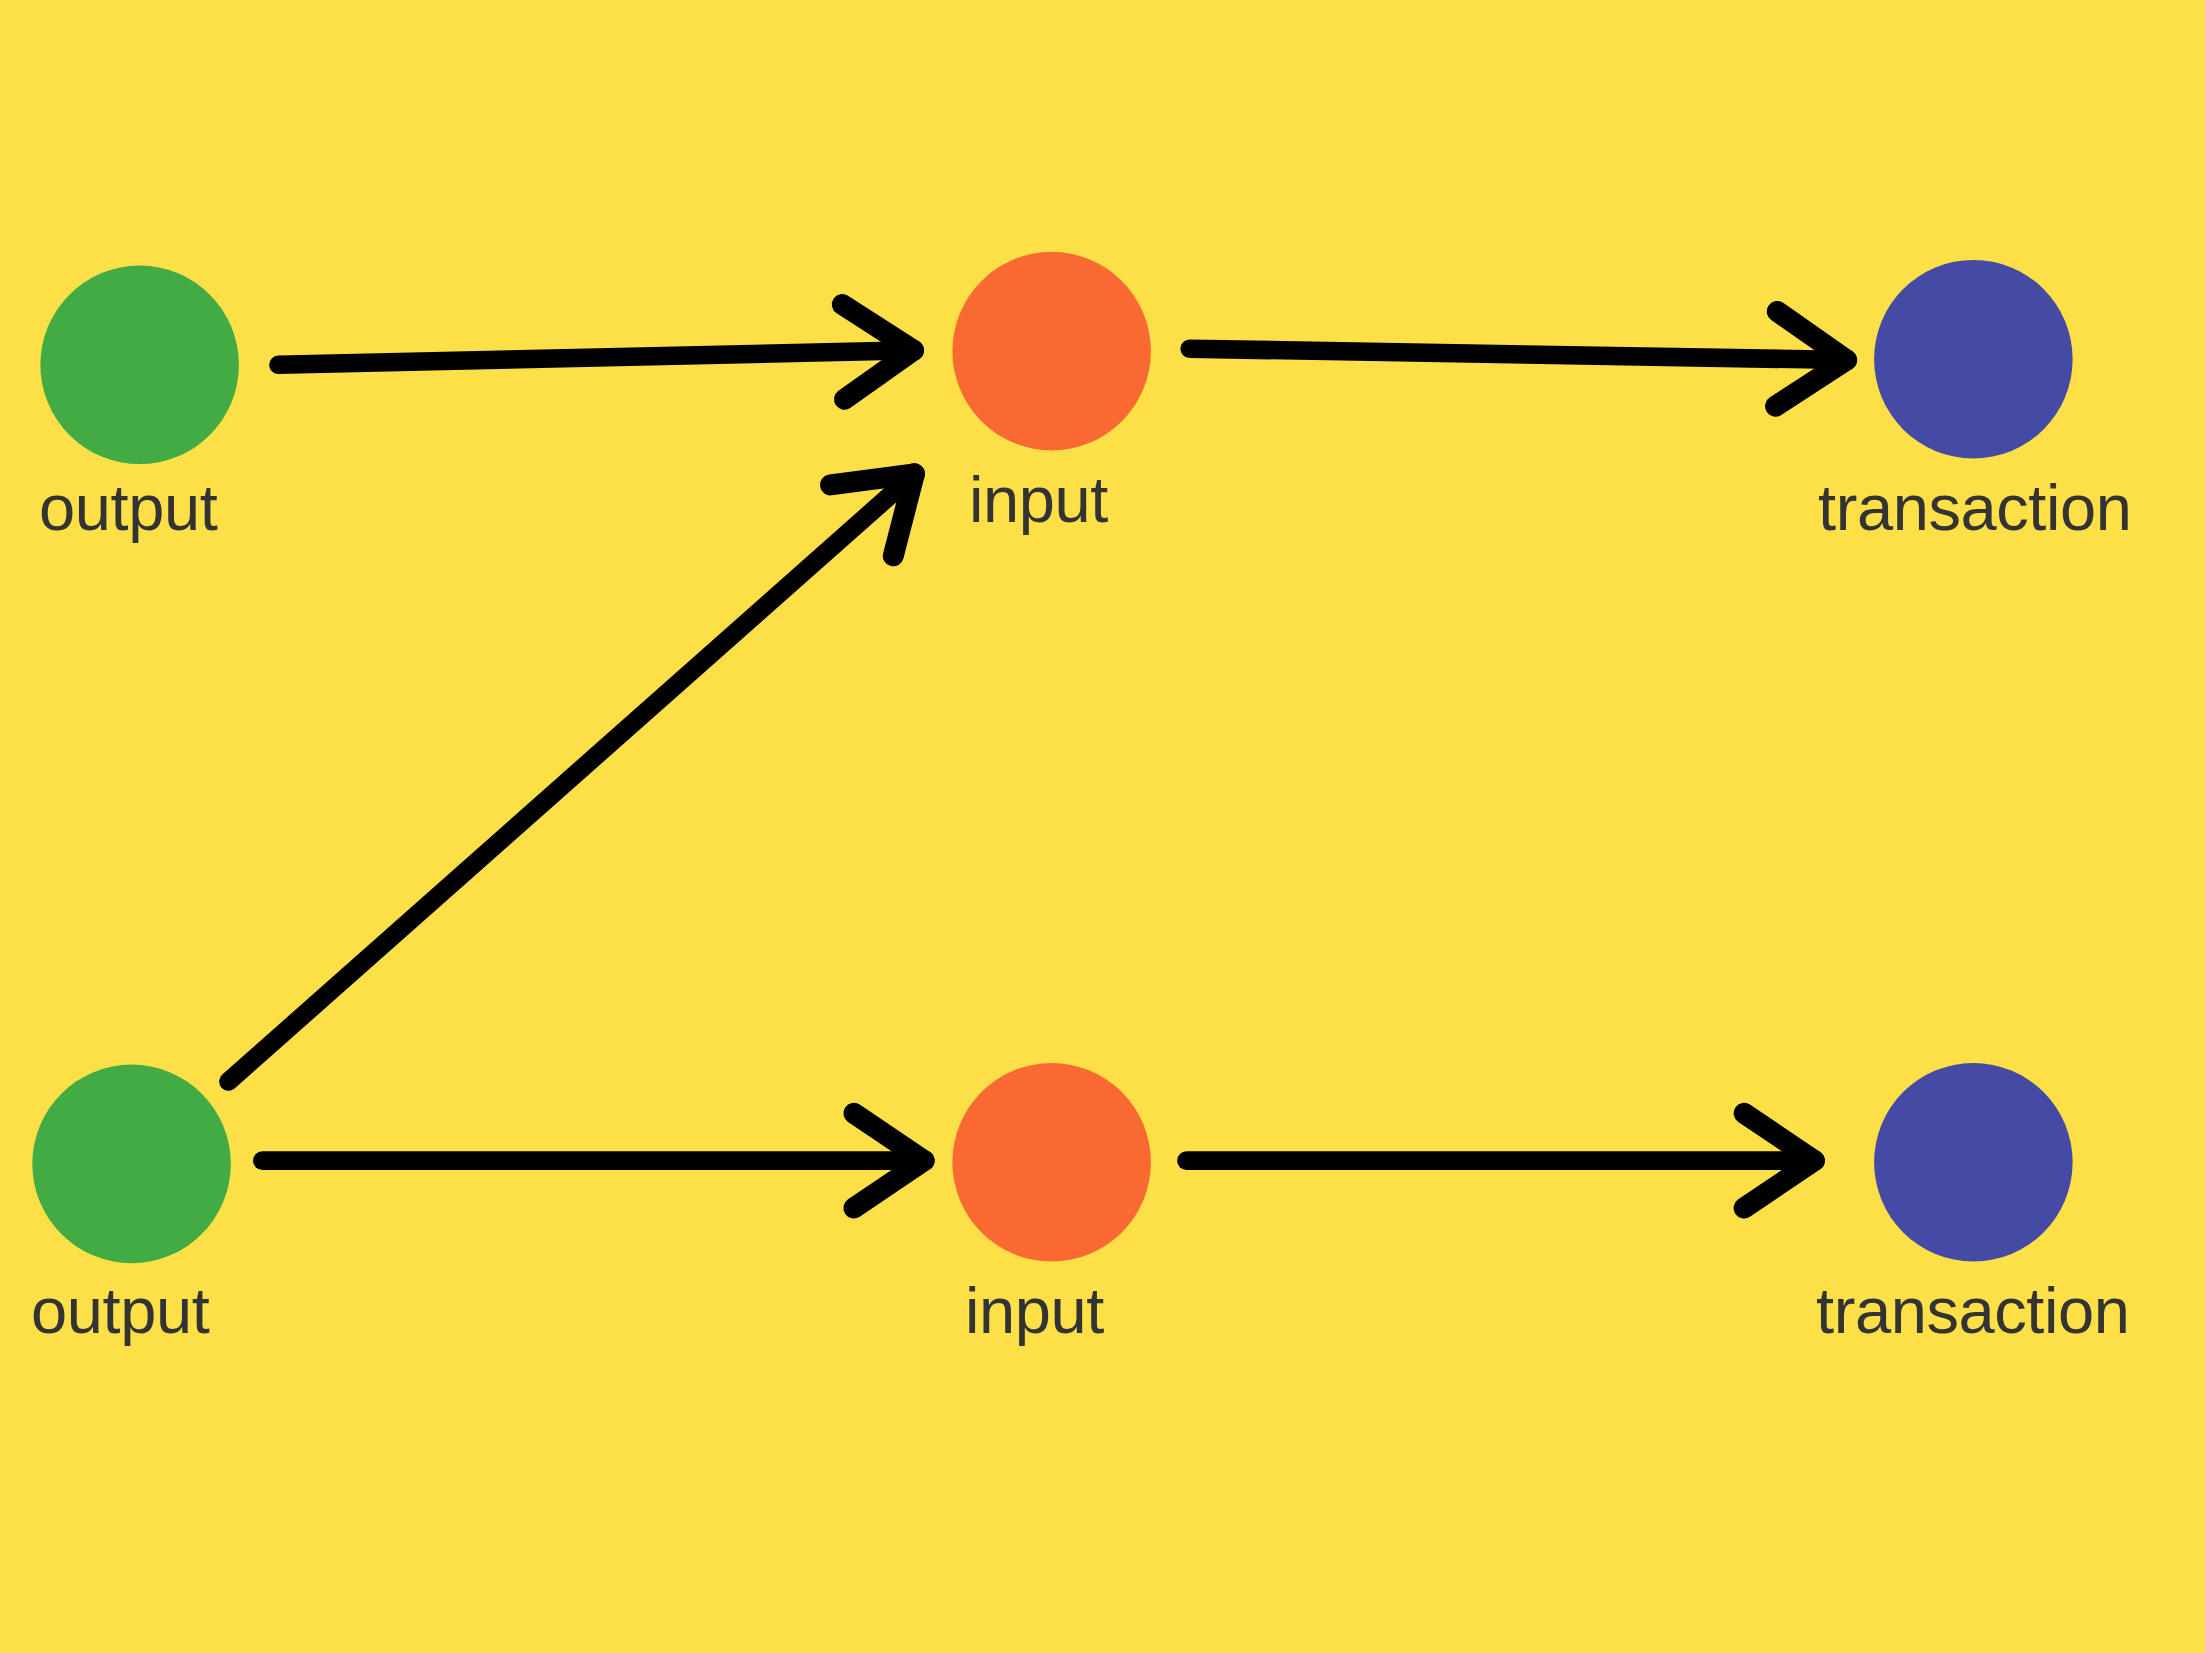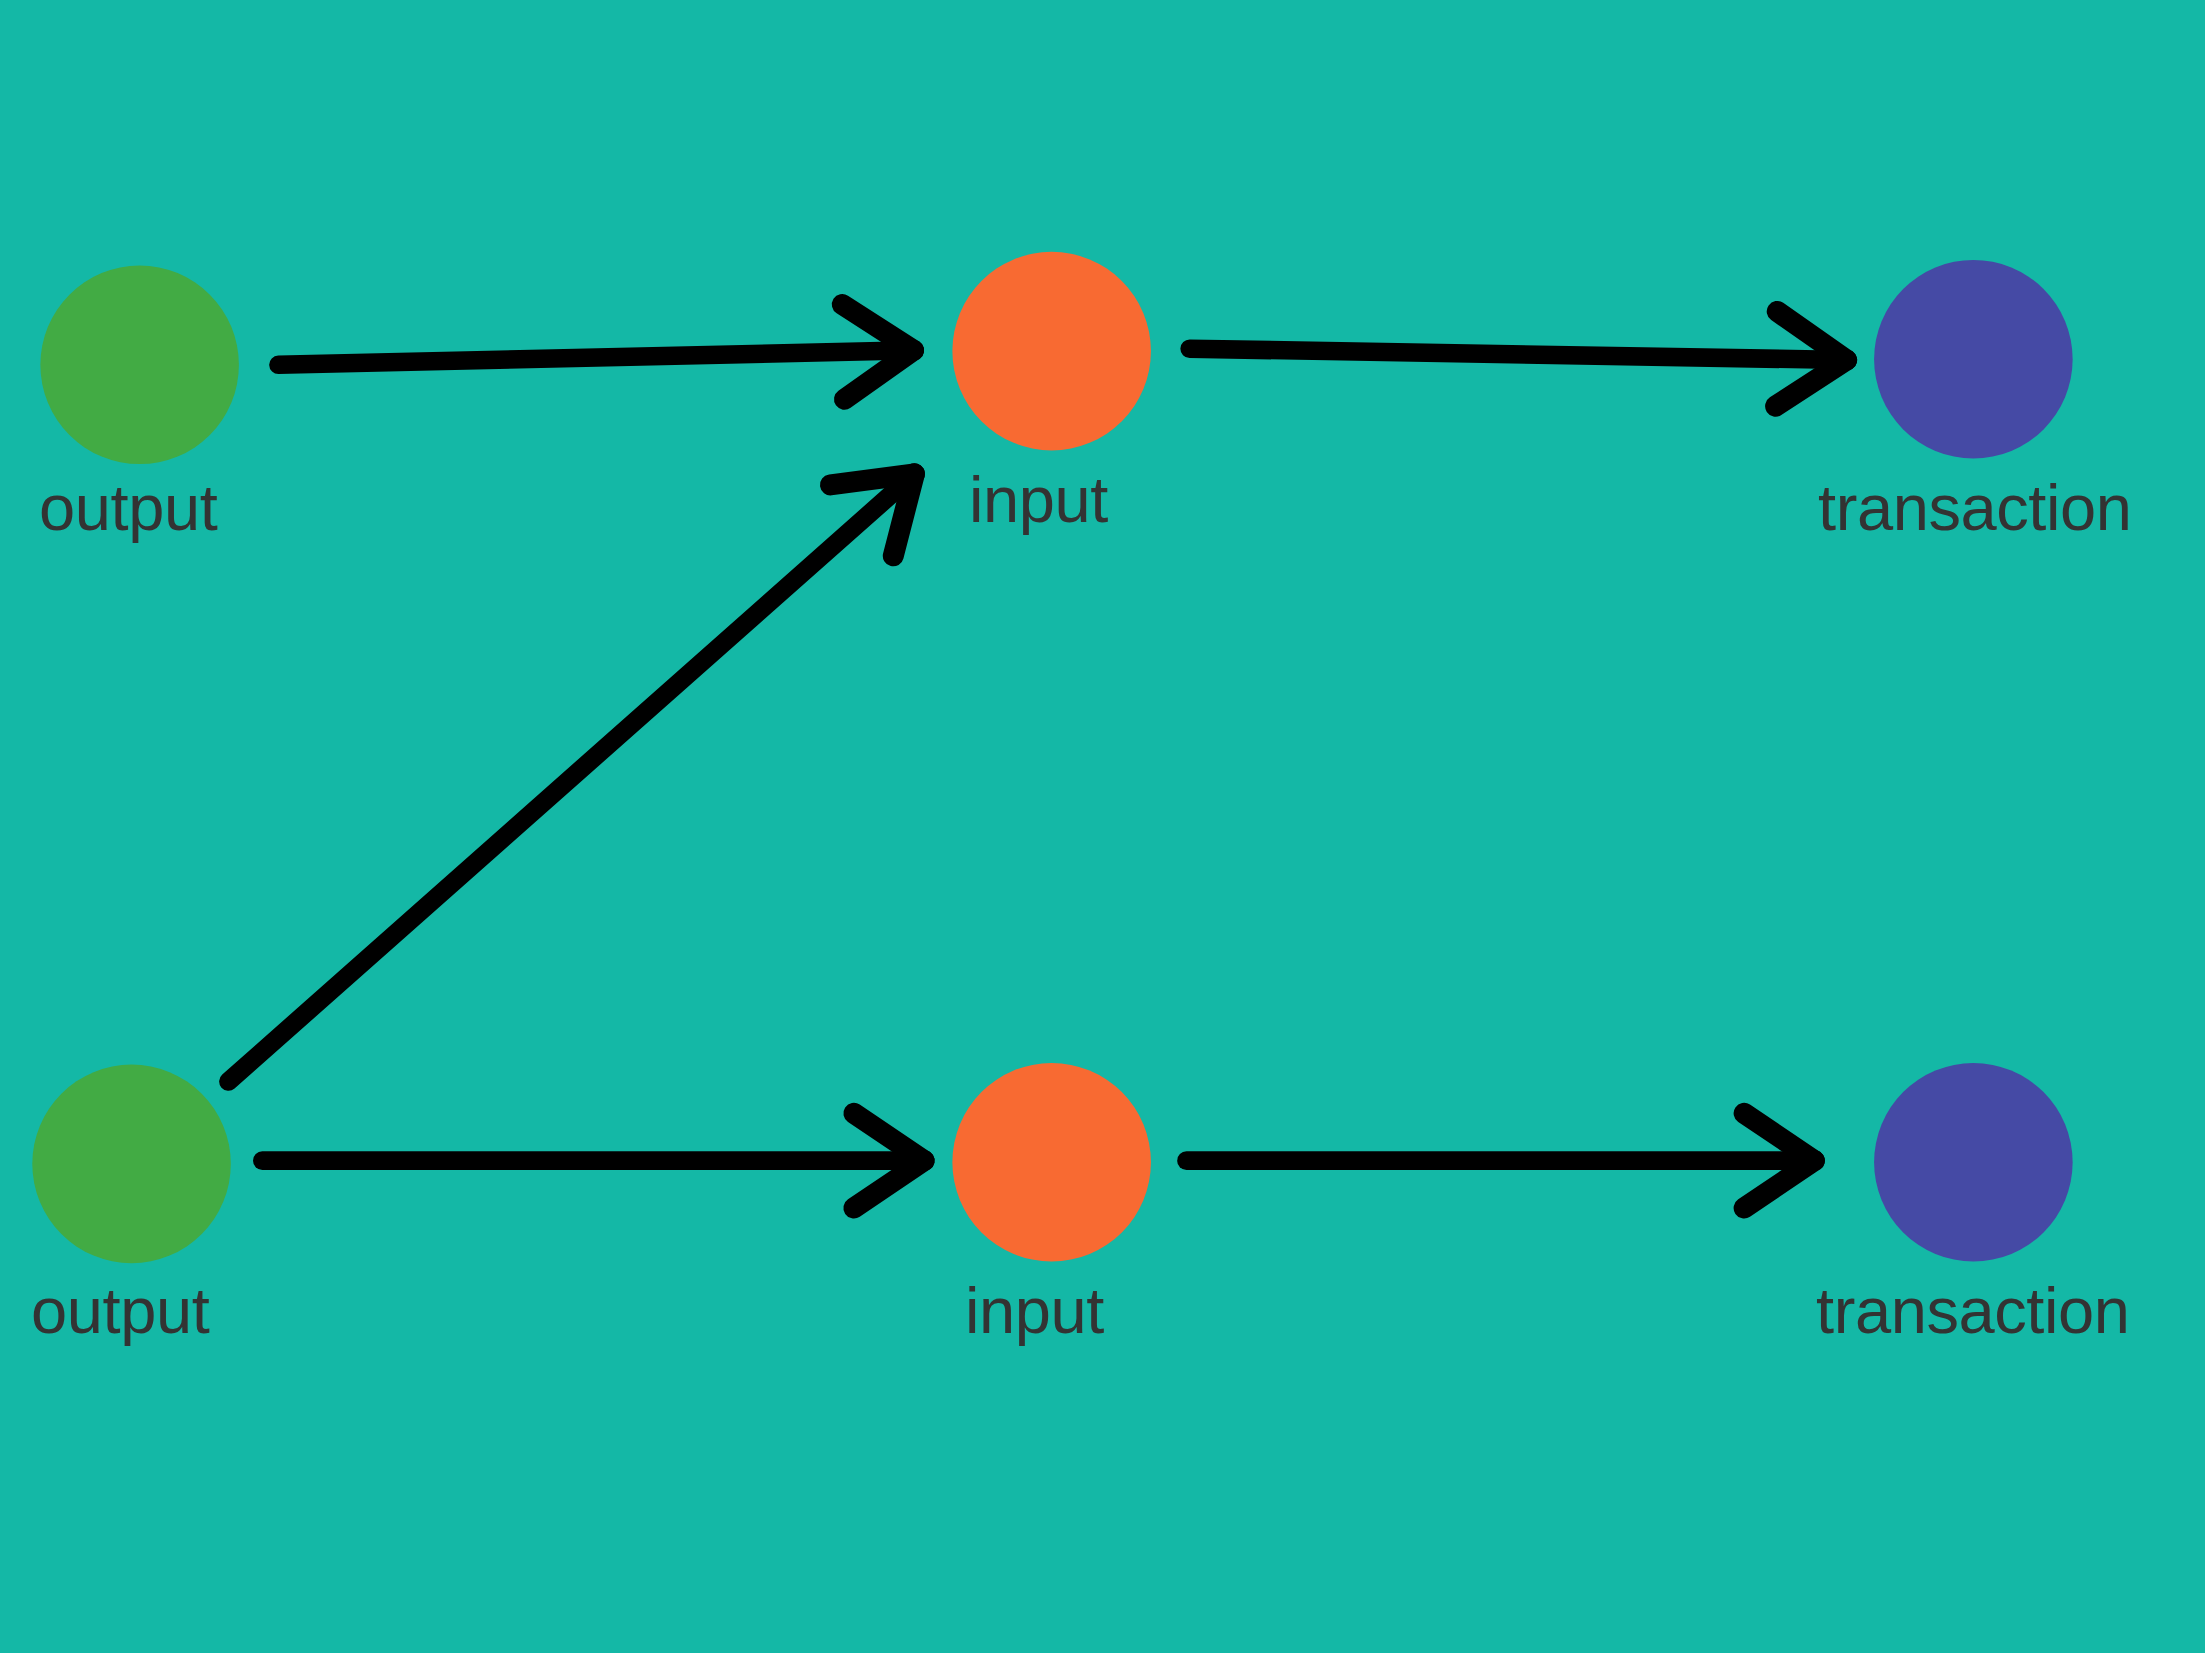--- a/index.html
+++ b/index.html
@@ -4,21 +4,21 @@
 <style>
   html, body {
     margin: 0;
     padding: 0;
     background: #ffffff;
   }
   #canvas {
     position: relative;
     width: 2205px;
     height: 1653px;
-    background: #14b8a6;
+    background: #fde047;
     overflow: hidden;
     font-family: "Liberation Sans", sans-serif;
   }
   #graph-svg {
     position: absolute;
     left: 0;
     top: 0;
     width: 2205px;
     height: 1653px;
     display: block;

